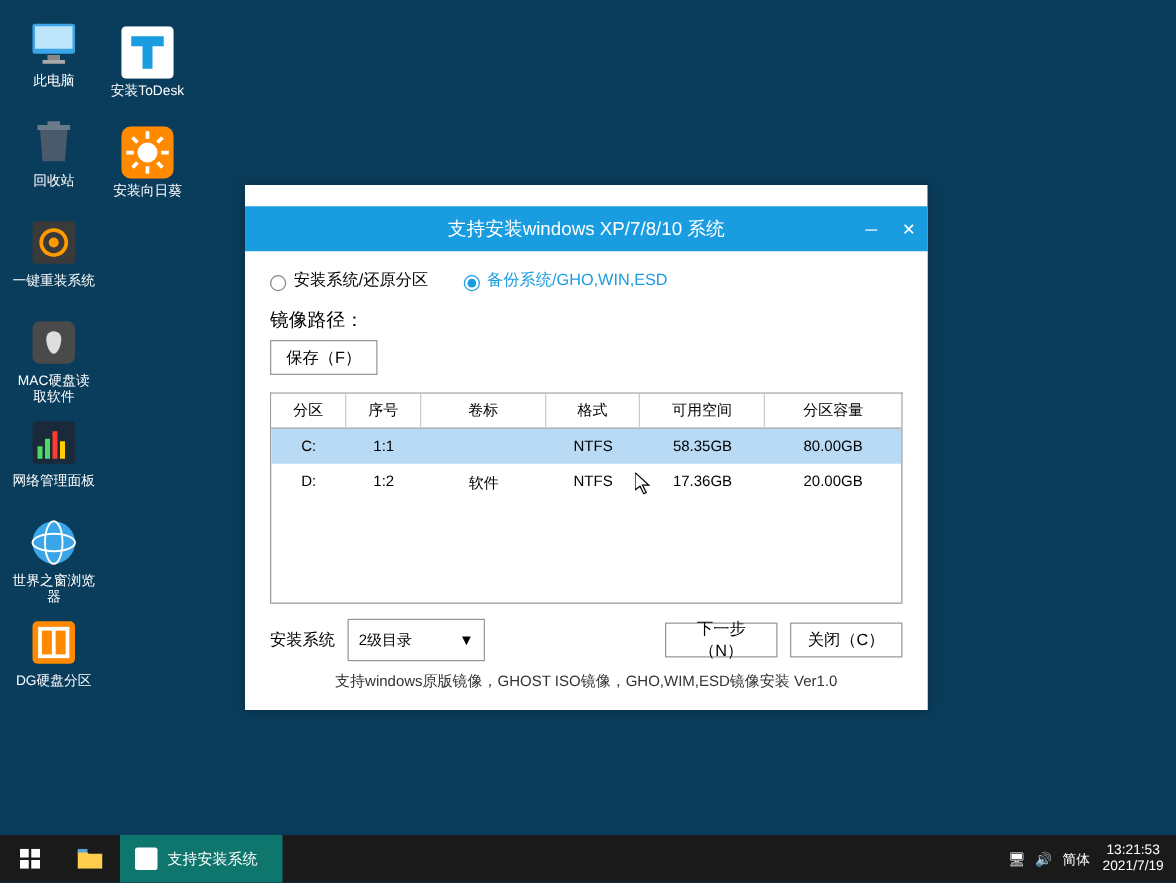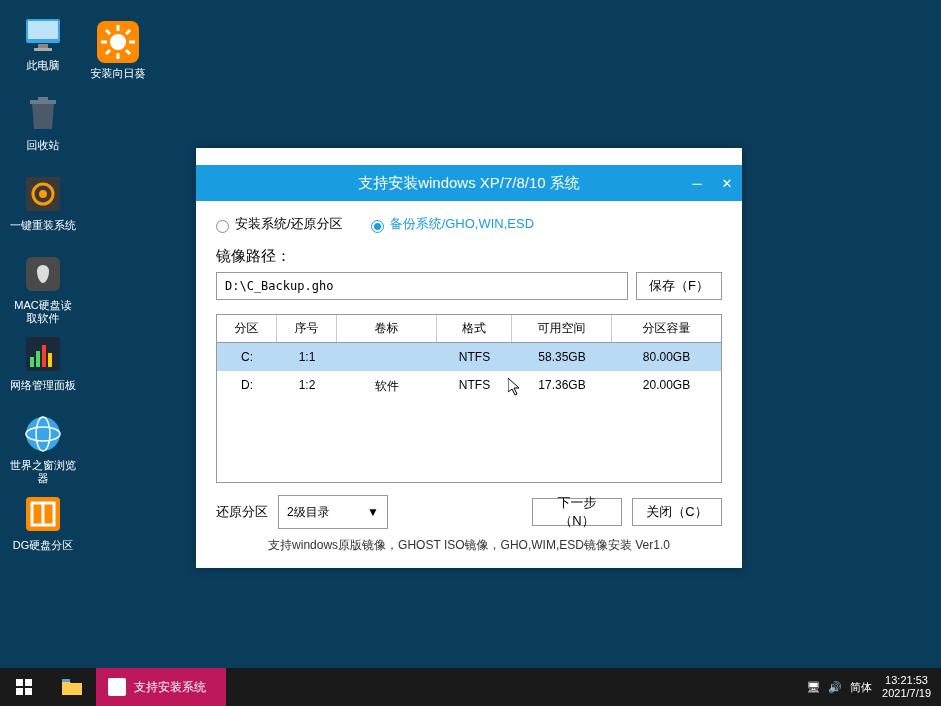--- a/index.html
+++ b/index.html
@@ -48,21 +48,21 @@
 .depth-select { border: 1px solid #999; height: 28px; width: 110px; padding: 16px 8px; font-size: 12px; display: flex; align-items: center; justify-content: space-between; cursor: pointer; }
 .spacer { flex: 1; }
 .btn-wide { width: 90px; justify-content: center; }
 
 .footer-text { text-align: center; font-size: 12px; color: #333; padding: 8px 0 4px 0; }
 
 
 .taskbar { position: absolute; bottom: 0; left: 0; right: 0; height: 38px; background: #1a1a1a; display: flex; align-items: center; }
 .start-btn { width: 48px; height: 38px; display: flex; align-items: center; justify-content: center; cursor: pointer; }
 .task-icon { width: 48px; height: 38px; display: flex; align-items: center; justify-content: center; cursor: pointer; }
-.task-item { height: 38px; background: #be185d; display: flex; align-items: center; padding: 0 12px; color: #fff; font-size: 12px; gap: 8px; cursor: pointer; min-width: 130px; }
+.task-item { height: 38px; background: #0f766e; display: flex; align-items: center; padding: 0 12px; color: #fff; font-size: 12px; gap: 8px; cursor: pointer; min-width: 130px; }
 .task-item .ticon { width: 18px; height: 18px; background: #fff; border-radius: 2px; display:flex; align-items:center; justify-content:center; font-size:11px; }
 .tray { margin-left: auto; display: flex; align-items: center; color: #fff; font-size: 11px; padding-right: 10px; gap: 10px; }
 .tray-icons { display: flex; gap: 8px; align-items: center; }
 .clock { text-align: center; line-height: 1.2; }
 
 .cursor { position: absolute; left: 508px; top: 378px; pointer-events: none; z-index: 100; }
 </style>
 </head>
 <body>
 
@@ -137,20 +137,29 @@
             <rect x="10" y="10" width="22" height="22" fill="none" stroke="#fff" stroke-width="3"></rect>
             <line x1="21" y1="10" x2="21" y2="32" stroke="#fff" stroke-width="3"></line>
           </svg>
         </div>
         <div class="label">DG硬盘分区</div>
       </div>
     </div>
 </div>
 <div class="desktop-icons grid2">
   <div class="icon-col" id="col2">
+      <div class="desktop-icon">
+        <div class="icon-box">
+          <svg width="42" height="42" viewBox="0 0 42 42">
+            <rect x="0" y="0" width="42" height="42" fill="#fff" rx="4"></rect>
+            <path d="M8 8 L34 8 L34 16 L25 16 L25 34 L17 34 L17 16 L8 16 Z" fill="#1a9de0"></path>
+          </svg>
+        </div>
+        <div class="label">安装ToDesk</div>
+      </div>
       <div class="desktop-icon">
         <div class="icon-box">
           <svg width="42" height="42" viewBox="0 0 42 42">
             <rect x="0" y="0" width="42" height="42" fill="#ff8a00" rx="8"></rect>
             <circle cx="21" cy="21" r="8" fill="#fff"></circle>
             <g stroke="#fff" stroke-width="3">
               <line x1="21" y1="4" x2="21" y2="10"></line>
               <line x1="21" y1="32" x2="21" y2="38"></line>
               <line x1="4" y1="21" x2="10" y2="21"></line>
               <line x1="32" y1="21" x2="38" y2="21"></line>
@@ -180,21 +189,20 @@
         <div class="radio-circle"></div>
         <span>安装系统/还原分区</span>
       </div>
       <div class="radio-opt selected">
         <div class="radio-circle sel"></div>
         <span>备份系统/GHO,WIN,ESD</span>
       </div>
     </div>
     <div class="path-label">镜像路径：</div>
     <div class="path-row">
-      <input class="path-input" value="D:\C_Backup.gho" style="">
       <button class="btn">保存（F）</button>
     </div>
     <div class="table">
       <div class="table-header" id="thead">
           <div class="th c0">分区</div>
           <div class="th c1">序号</div>
           <div class="th c2">卷标</div>
           <div class="th c3">格式</div>
           <div class="th c4">可用空间</div>
           <div class="th c5">分区容量</div>
@@ -212,21 +220,21 @@
             <div class="td c0">D:</div>
             <div class="td c1">1:2</div>
             <div class="td c2">软件</div>
             <div class="td c3">NTFS</div>
             <div class="td c4">17.36GB</div>
             <div class="td c5">20.00GB</div>
           </div>
         </div>
     </div>
     <div class="bottom-row">
-      <span class="depth-label">还原分区</span>
+      <span class="depth-label">安装系统</span>
       <div class="depth-select">
         <span>2级目录</span>
         <span>▼</span>
       </div>
       <div class="spacer"></div>
       <button class="btn btn-wide">下一步（N）</button>
       <button class="btn btn-wide">关闭（C）</button>
     </div>
     <div class="footer-text">支持windows原版镜像，GHOST ISO镜像，GHO,WIM,ESD镜像安装 Ver1.0</div>
   </div>

